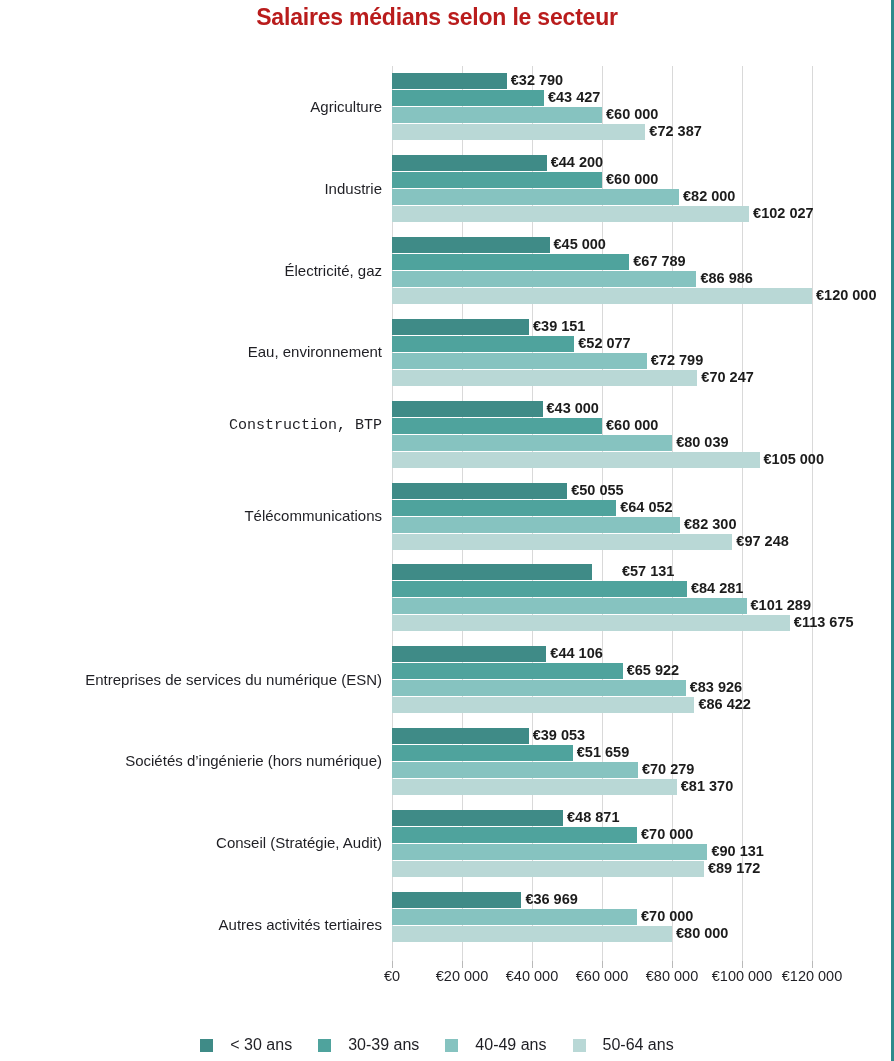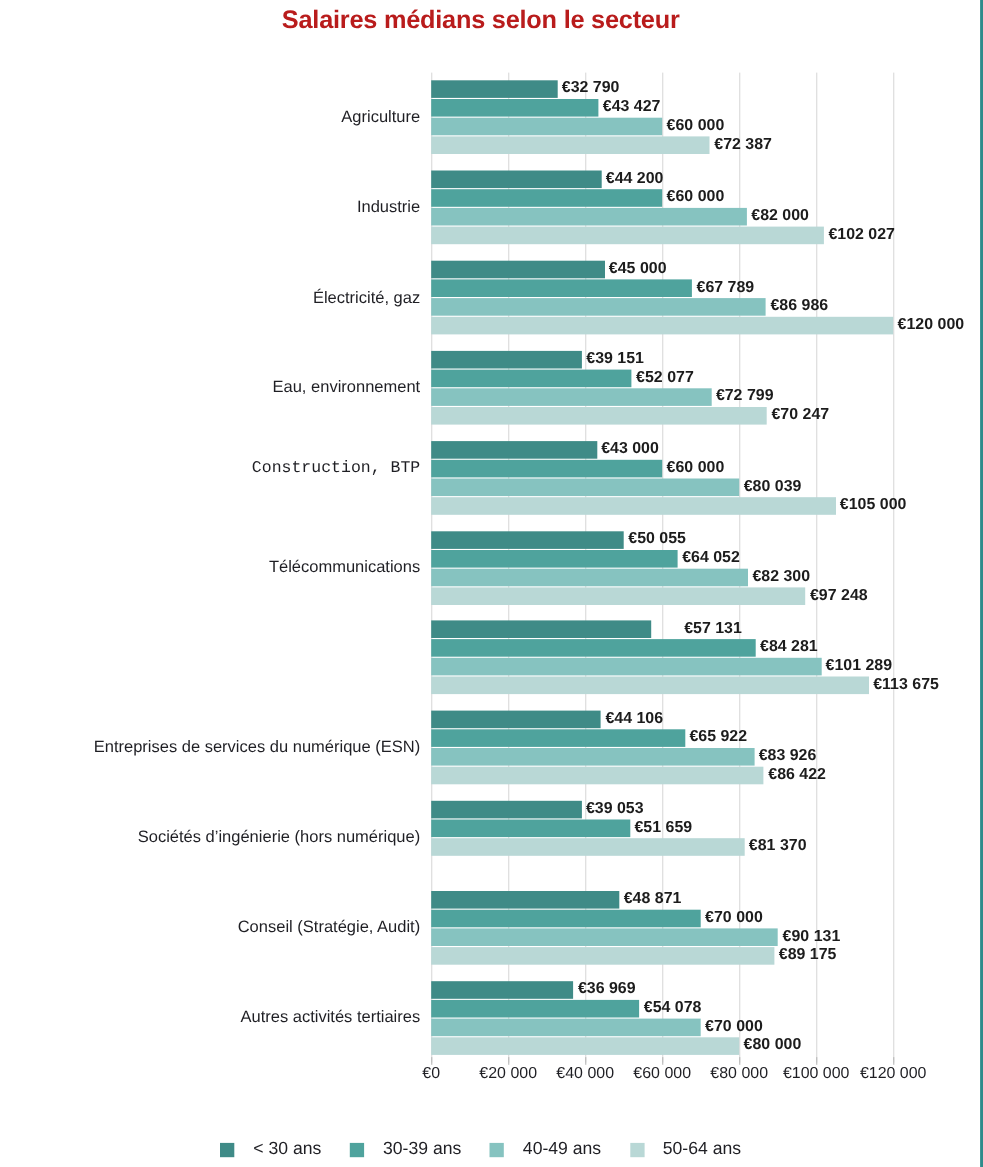--- a/index.html
+++ b/index.html
@@ -329,50 +329,50 @@
         <div class="cat-row" style="top: 661.955px;">
           <div class="bar-line">
             <div class="bar" title="Sociétés d’ingénierie (hors numérique) — &lt; 30 ans — €39 053" style="width: 136.685px; background: rgb(63, 139, 135);"></div>
             <div class="bar-label" style="left: 136.685px;">€39 053</div>
           </div>
           <div class="bar-line">
             <div class="bar" title="Sociétés d’ingénierie (hors numérique) — 30-39 ans — €51 659" style="width: 180.806px; background: rgb(79, 163, 157);"></div>
             <div class="bar-label" style="left: 180.806px;">€51 659</div>
           </div>
           <div class="bar-line">
+            <div class="bar" title="Sociétés d’ingénierie (hors numérique) — 40-49 ans — €70 279" style="width: 245.976px; background: rgb(134, 195, 192);"></div>
+            <div class="bar-label" style="left: 245.976px;">€70 279</div>
+          </div>
+          <div class="bar-line">
             <div class="bar" title="Sociétés d’ingénierie (hors numérique) — 50-64 ans — €81 370" style="width: 284.795px; background: rgb(185, 216, 214);"></div>
             <div class="bar-label" style="left: 284.795px;">€81 370</div>
           </div>
         </div>
         <div class="cat-row" style="top: 743.773px;">
           <div class="bar-line">
             <div class="bar" title="Conseil (Stratégie, Audit) — &lt; 30 ans — €48 871" style="width: 171.048px; background: rgb(63, 139, 135);"></div>
             <div class="bar-label" style="left: 171.048px;">€48 871</div>
           </div>
           <div class="bar-line">
             <div class="bar" title="Conseil (Stratégie, Audit) — 30-39 ans — €70 000" style="width: 245px; background: rgb(79, 163, 157);"></div>
             <div class="bar-label" style="left: 245px;">€70 000</div>
           </div>
           <div class="bar-line">
             <div class="bar" title="Conseil (Stratégie, Audit) — 40-49 ans — €90 131" style="width: 315.459px; background: rgb(134, 195, 192);"></div>
             <div class="bar-label" style="left: 315.459px;">€90 131</div>
           </div>
           <div class="bar-line">
             <div class="bar" title="Conseil (Stratégie, Audit) — 50-64 ans — €89 141" style="width: 311.993px; background: rgb(185, 216, 214);"></div>
-            <div class="bar-label" style="left: 311.993px;">€89 175</div>
+            <div class="bar-label" style="left: 311.993px;">€89 172</div>
           </div>
         </div>
         <div class="cat-row" style="top: 825.591px;">
           <div class="bar-line">
             <div class="bar" title="Autres activités tertiaires — &lt; 30 ans — €36 969" style="width: 129.392px; background: rgb(63, 139, 135);"></div>
             <div class="bar-label" style="left: 129.392px;">€36 969</div>
-          </div>
-          <div class="bar-line">
-            <div class="bar" title="Autres activités tertiaires — 30-39 ans — €54 078" style="width: 189.273px; background: rgb(79, 163, 157);"></div>
-            <div class="bar-label" style="left: 189.273px;">€54 078</div>
           </div>
           <div class="bar-line">
             <div class="bar" title="Autres activités tertiaires — 40-49 ans — €70 000" style="width: 245px; background: rgb(134, 195, 192);"></div>
             <div class="bar-label" style="left: 245px;">€70 000</div>
           </div>
           <div class="bar-line">
             <div class="bar" title="Autres activités tertiaires — 50-64 ans — €80 000" style="width: 280px; background: rgb(185, 216, 214);"></div>
             <div class="bar-label" style="left: 280px;">€80 000</div>
           </div>
         </div>

